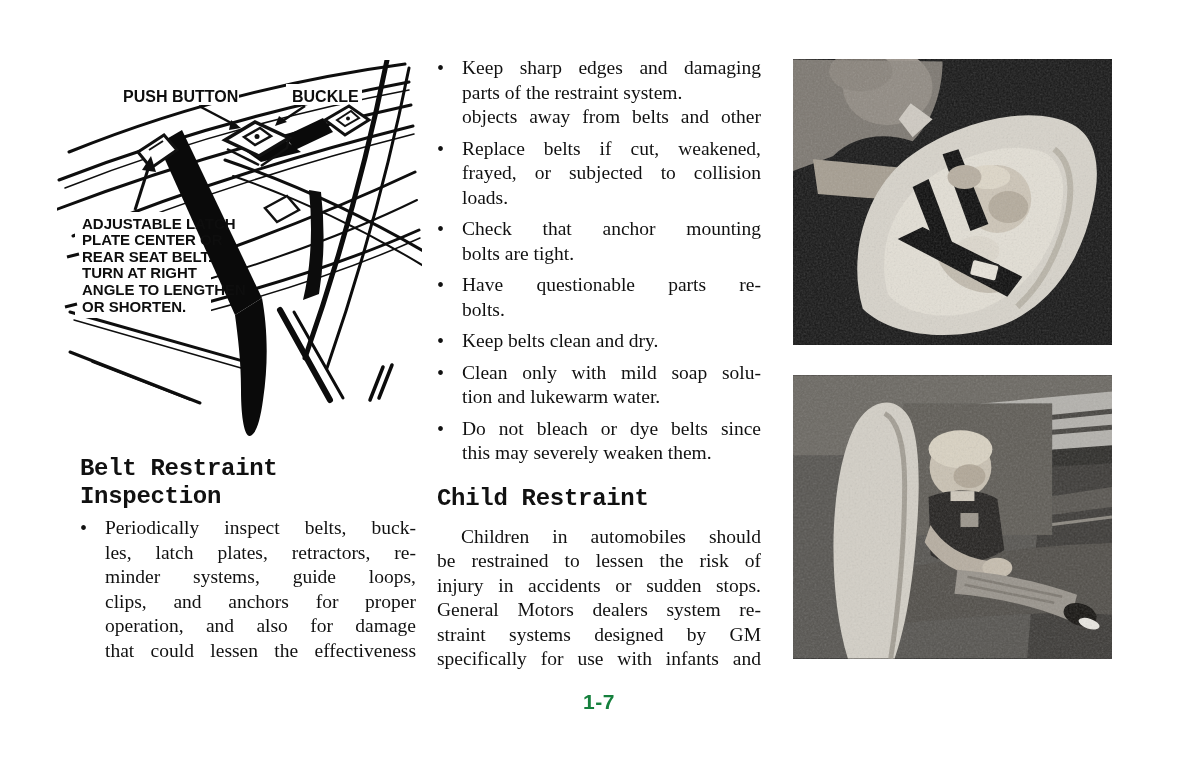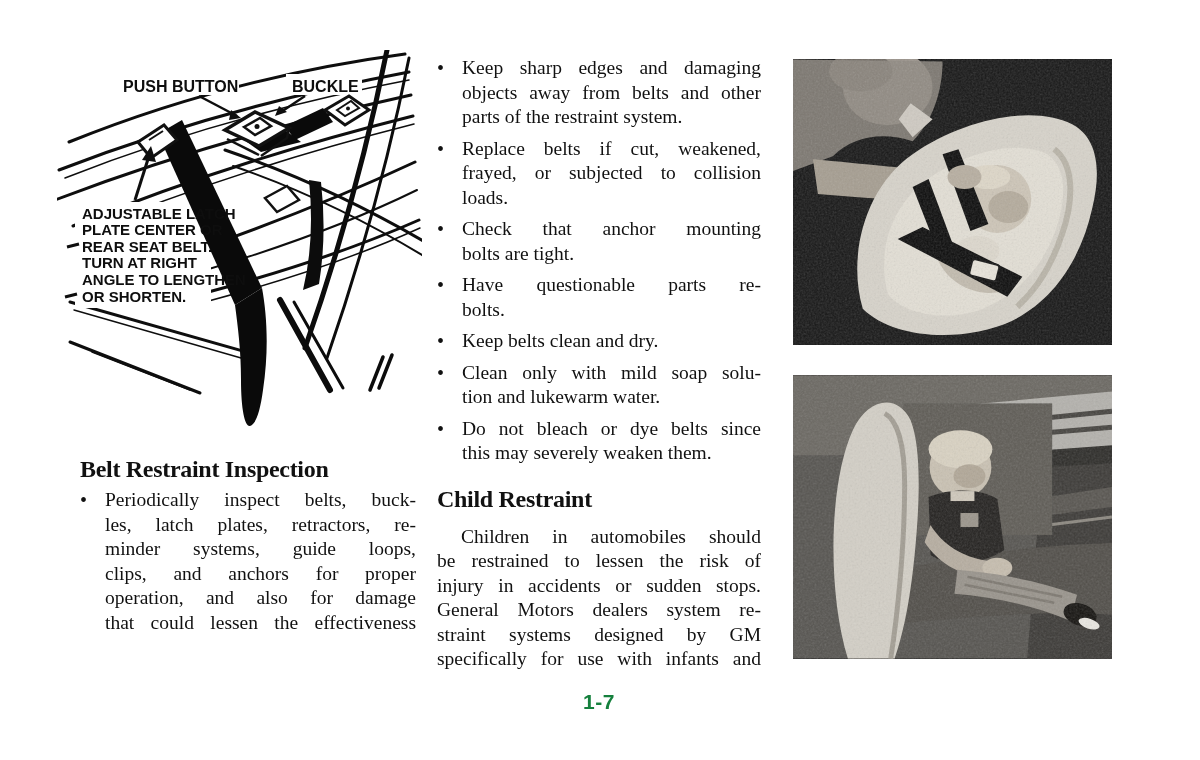--- a/index.html
+++ b/index.html
@@ -10,40 +10,40 @@
   }
   .page{position:absolute;inset:0;}
 
   
   .col{position:absolute;}
   .left-col{left:80px;top:455px;width:336px;}
   .mid-col{left:437px;top:56px;width:324px;}
 
   h2.section{
     margin:0 0 5px 0;
-    font-family:Liberation Serif, serif;
+    font-family:Liberation Mono, monospace;
     font-weight:700;font-size:24px;line-height:28px;letter-spacing:-0.3px;
     color:#111;
   }
   .mid-col h2.section{margin-top:19px;margin-bottom:12px;}
 
   .bullet-item{display:flex;margin:0 0 7px 0;}
   .bullet-marker{
     flex:0 0 25px;width:25px;font-size:20px;line-height:24.5px;color:#111;
   }
   .bullet-body{flex:1;}
   .bullet-body, .paragraph{
     font-size:19.5px;line-height:24.5px;color:#111;
   }
   .jline{text-align:justify;text-align-last:justify;white-space:normal;}
   .jline.lastline{text-align-last:left;}
   .jline.indent{text-indent:24px;}
 
   
-  .diagram{position:absolute;left:57px;top:50px;width:365px;height:385px;margin:0;text-decoration:underline;}
+  .diagram{position:absolute;left:57px;top:60px;width:365px;height:385px;margin:0;text-decoration:underline;}
   .diagram svg{display:block;}
   .diagram text{
     font-family:"Liberation Sans",sans-serif;font-weight:700;fill:#0e0e0e;
   }
 
   
   figure.photo{position:absolute;margin:0;background:#111;}
   .photo1{left:793px;top:59px;width:319px;height:286px;}
   .photo2{left:793px;top:375px;width:319px;height:284px;}
   figure.photo svg{display:block;}
@@ -169,22 +169,22 @@
         </div>
       </div>
   </section>
 
   <section class="col mid-col">
     <div id="mid-bullets">
         <div class="bullet-item">
           <span class="bullet-marker">•</span>
           <div class="bullet-body">
             <div class="jline">Keep sharp edges and damaging</div>
+            <div class="jline lastline">parts of the restraint system.</div>
             <div class="jline">objects away from belts and other</div>
-            <div class="jline lastline">parts of the restraint system.</div>
           </div>
         </div>
         <div class="bullet-item">
           <span class="bullet-marker">•</span>
           <div class="bullet-body">
             <div class="jline">Replace belts if cut, weakened,</div>
             <div class="jline">frayed, or subjected to collision</div>
             <div class="jline lastline">loads.</div>
           </div>
         </div>

